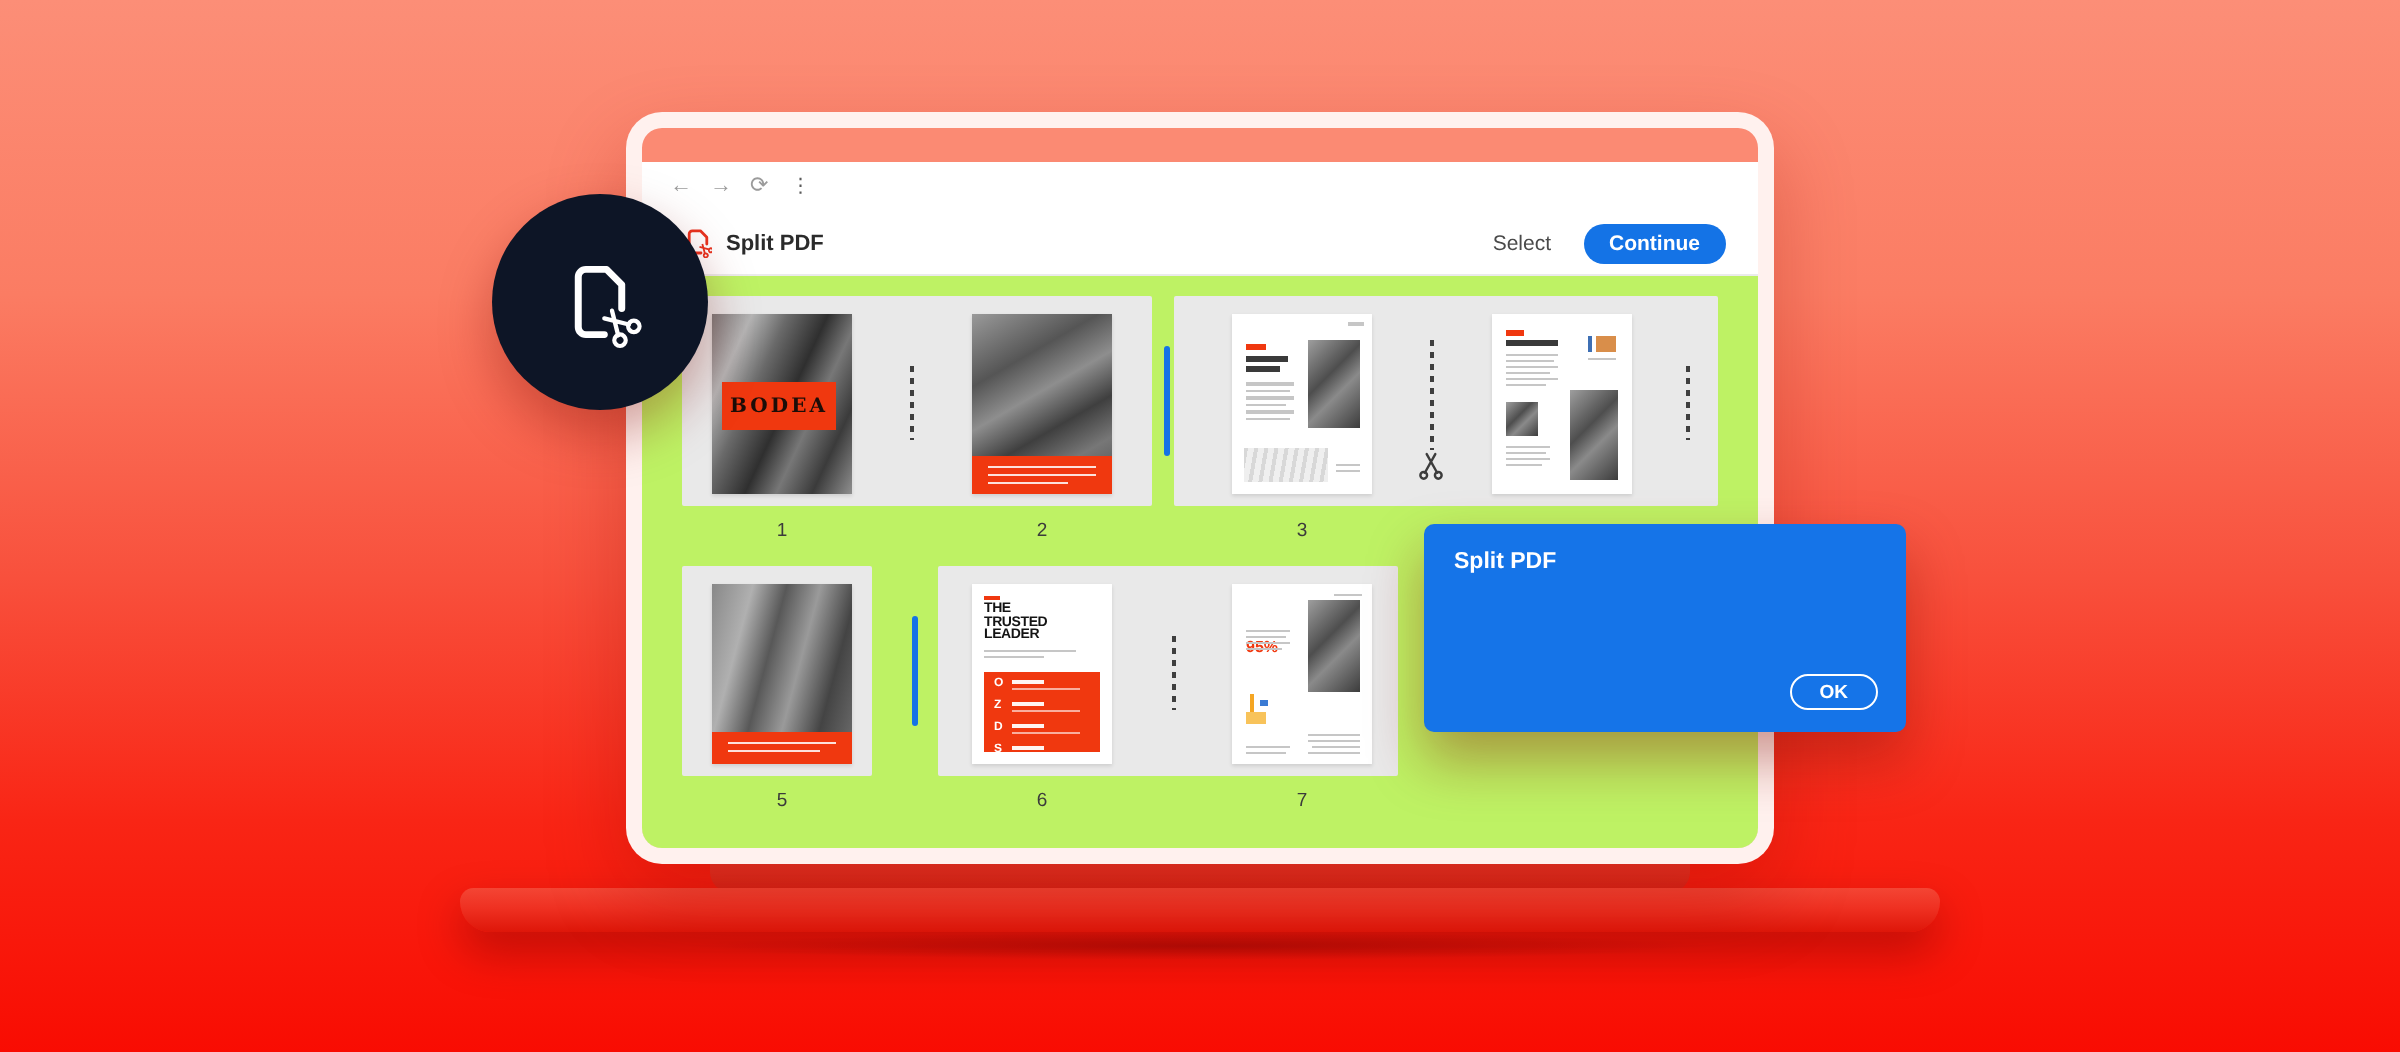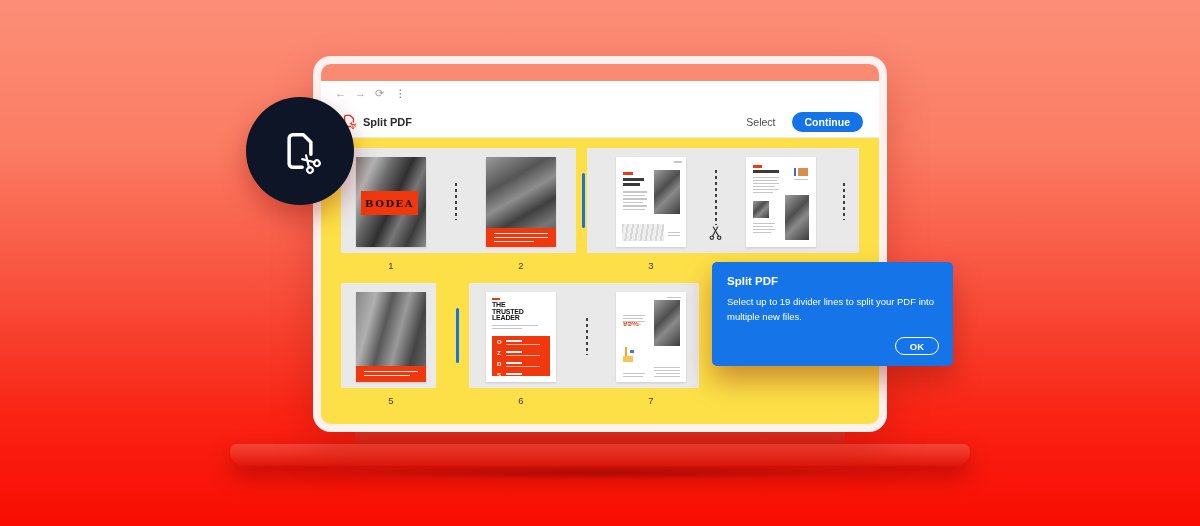--- a/index.html
+++ b/index.html
@@ -32,21 +32,21 @@
 
   .appbar{height:31px;display:flex;align-items:center;padding:0 16px 0 22px;
     border-bottom:1px solid #EBEBEB;background:#fff;flex:0 0 auto;}
   .app-title{font-size:11px;font-weight:bold;color:#2B2B2B;margin-left:7px;}
   .appbar-spacer{flex:1;}
   .cancel-btn{font-size:10.5px;color:#4A4A4A;margin-right:16px;cursor:pointer;}
   .continue-btn{background:#1473E6;color:#fff;font-size:10.5px;font-weight:bold;
     padding:4px 13px;border-radius:11px;cursor:pointer;}
 
   
-  .content{position:relative;flex:1;background:#fde047;text-decoration:underline;}
+  .content{position:relative;flex:1;background:#bef264;text-decoration:underline;}
   .group{position:absolute;background:#E9E9E9;border-radius:1px;}
   .page{position:absolute;width:70px;height:90px;background:#fff;overflow:hidden;
     box-shadow:0 1px 2px rgba(0,0,0,0.12);}
   .pagenum{position:absolute;width:70px;text-align:center;font-size:9.5px;color:#3b3b3b;}
 
   .divider-dash{position:absolute;width:2px;
     background-image:repeating-linear-gradient(180deg,#3f3f3f 0 3px,transparent 3px 6px);}
   .divider-blue{position:absolute;width:3px;background:#1473E6;border-radius:2px;}
   .scissors-wrap{position:absolute;width:13px;height:14px;}
 
@@ -269,17 +269,16 @@
       <g transform="translate(31,33) rotate(-45)" stroke="#fff" fill="none" stroke-width="2" stroke-linecap="round">
         <path d="M-3.5 4 L2.5 -6 M3.5 4 L-2.5 -6"></path>
         <circle cx="-4.5" cy="6.2" r="2.6"></circle>
           <circle cx="4.5" cy="6.2" r="2.6"></circle>
       </g>
     </svg>
   </div>
 
   <div class="popup">
     <div class="popup-title">Split PDF</div>
-    <div class="popup-body">Select up to 19 divider lines to split your PDF into multiple new files.</div>
     <span class="popup-ok">OK</span>
   </div>
 
 </div>
 
 </body></html>

